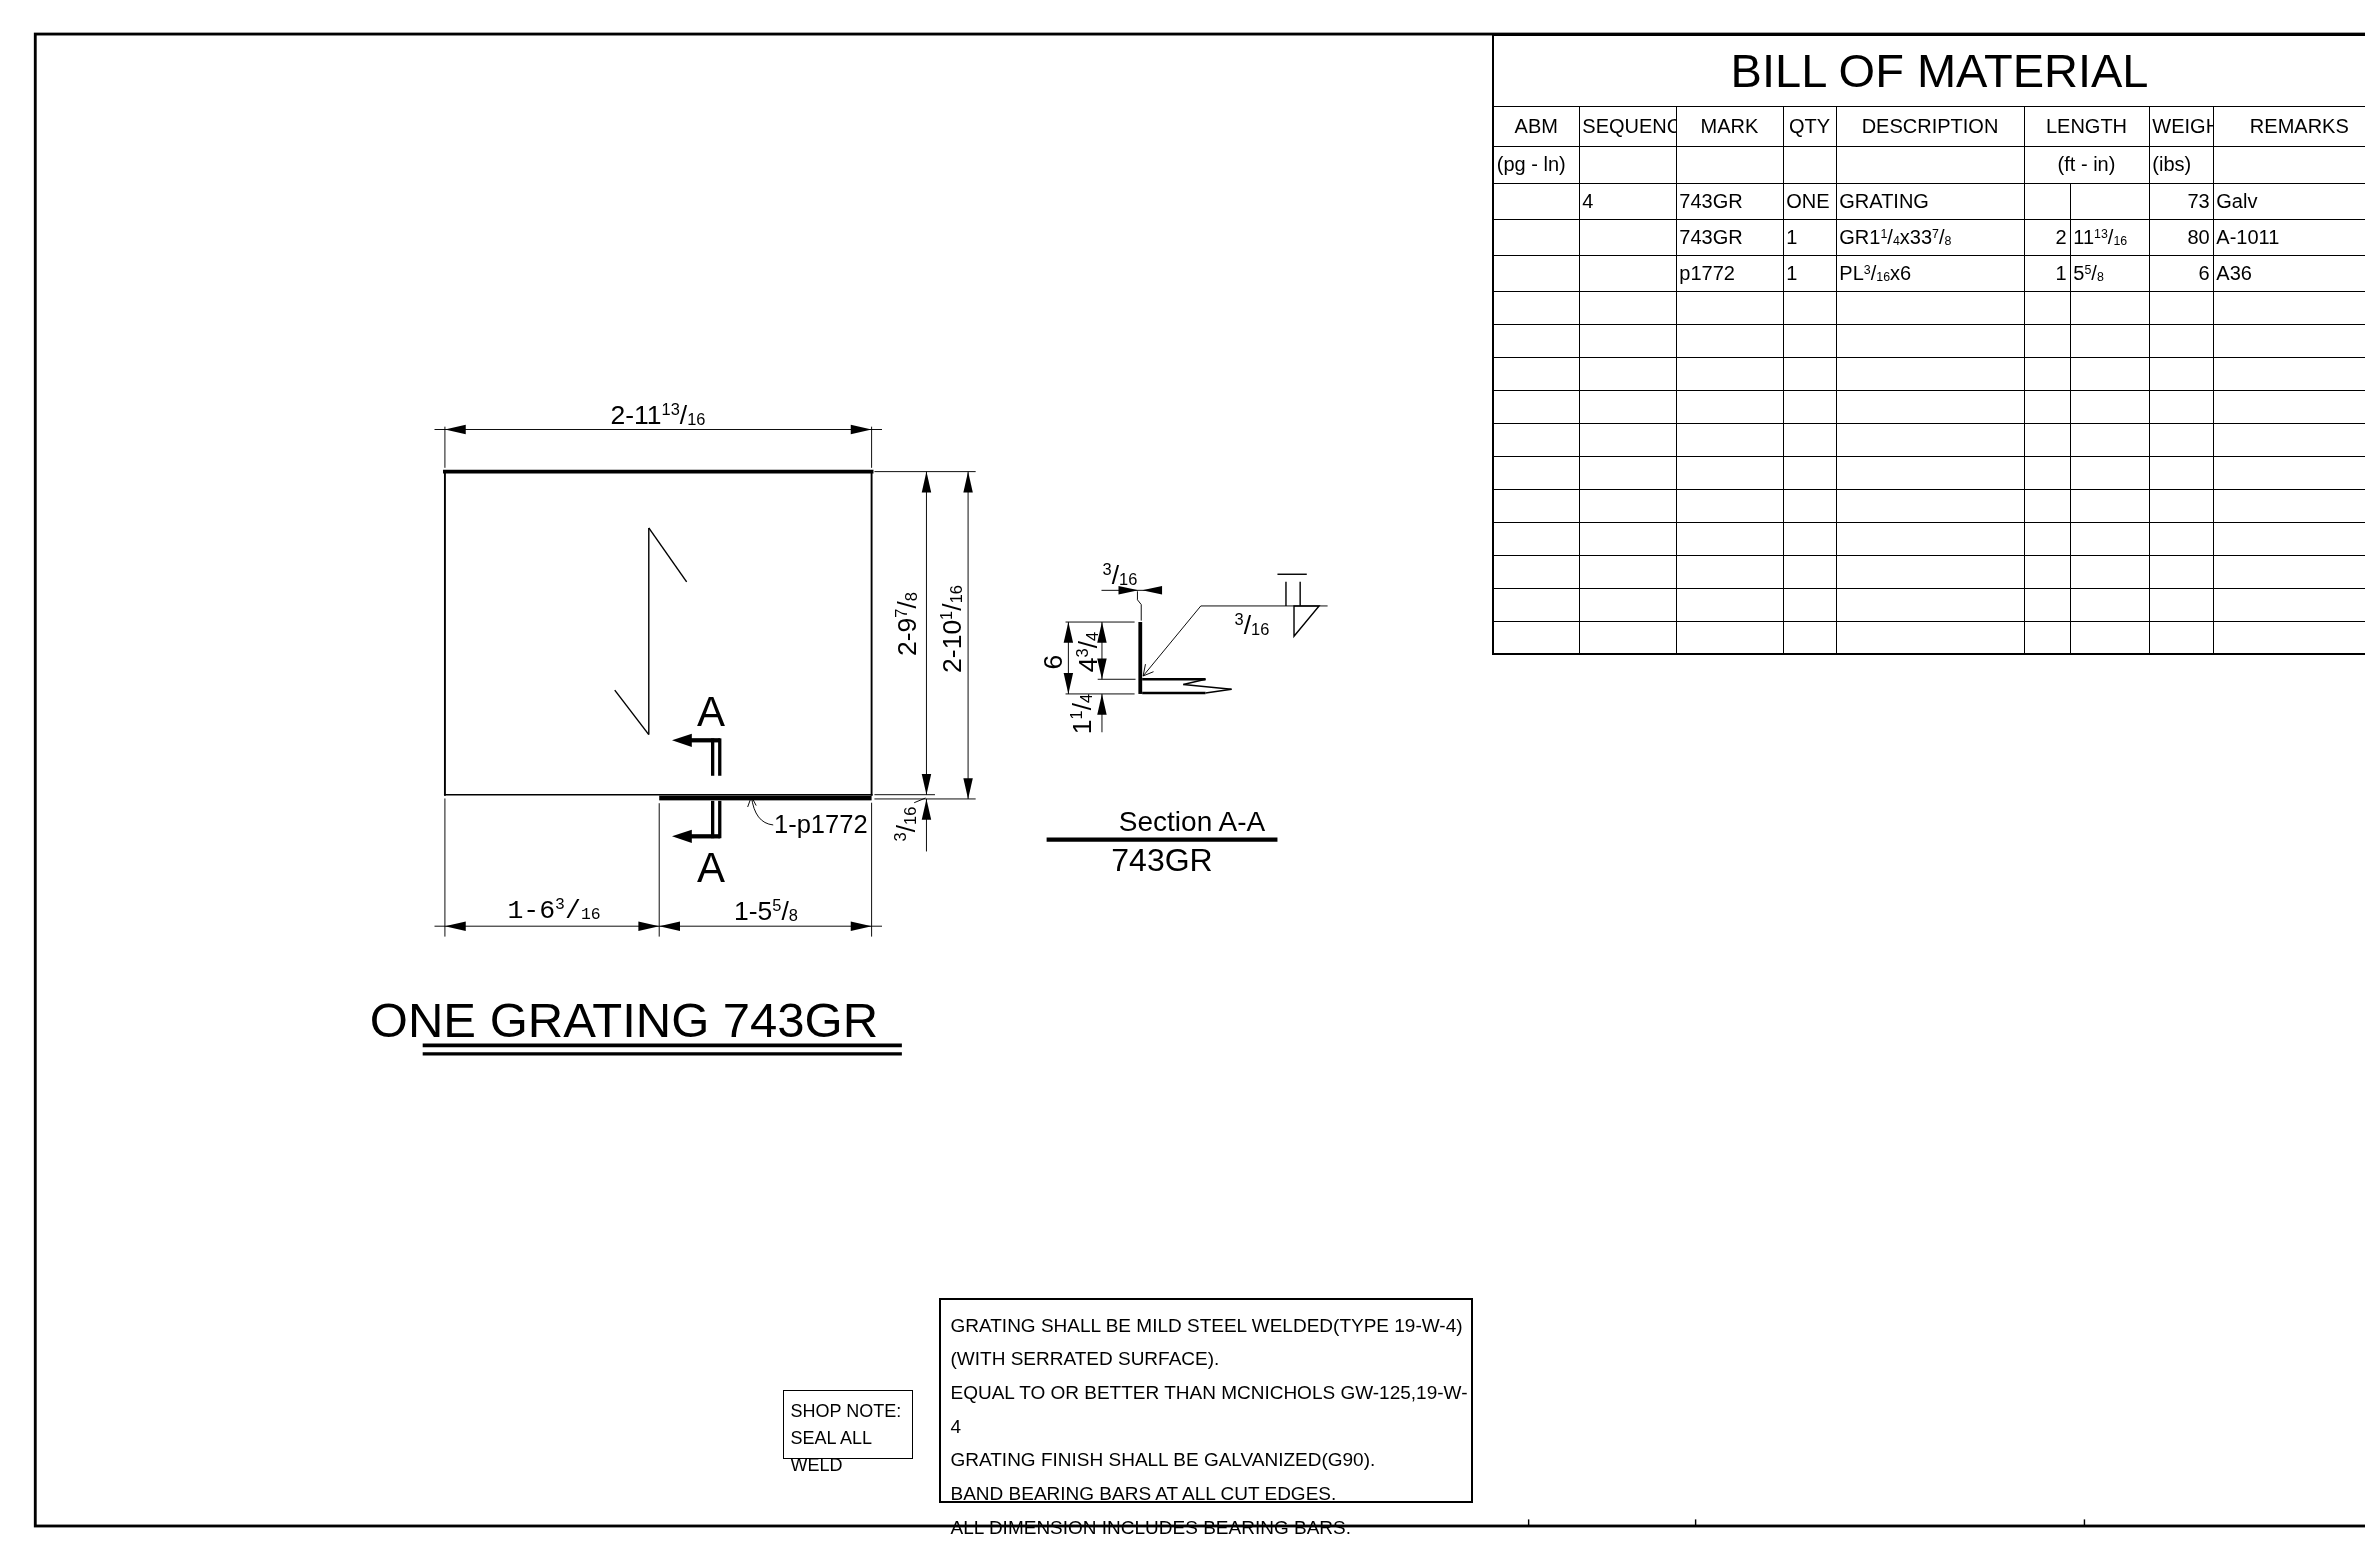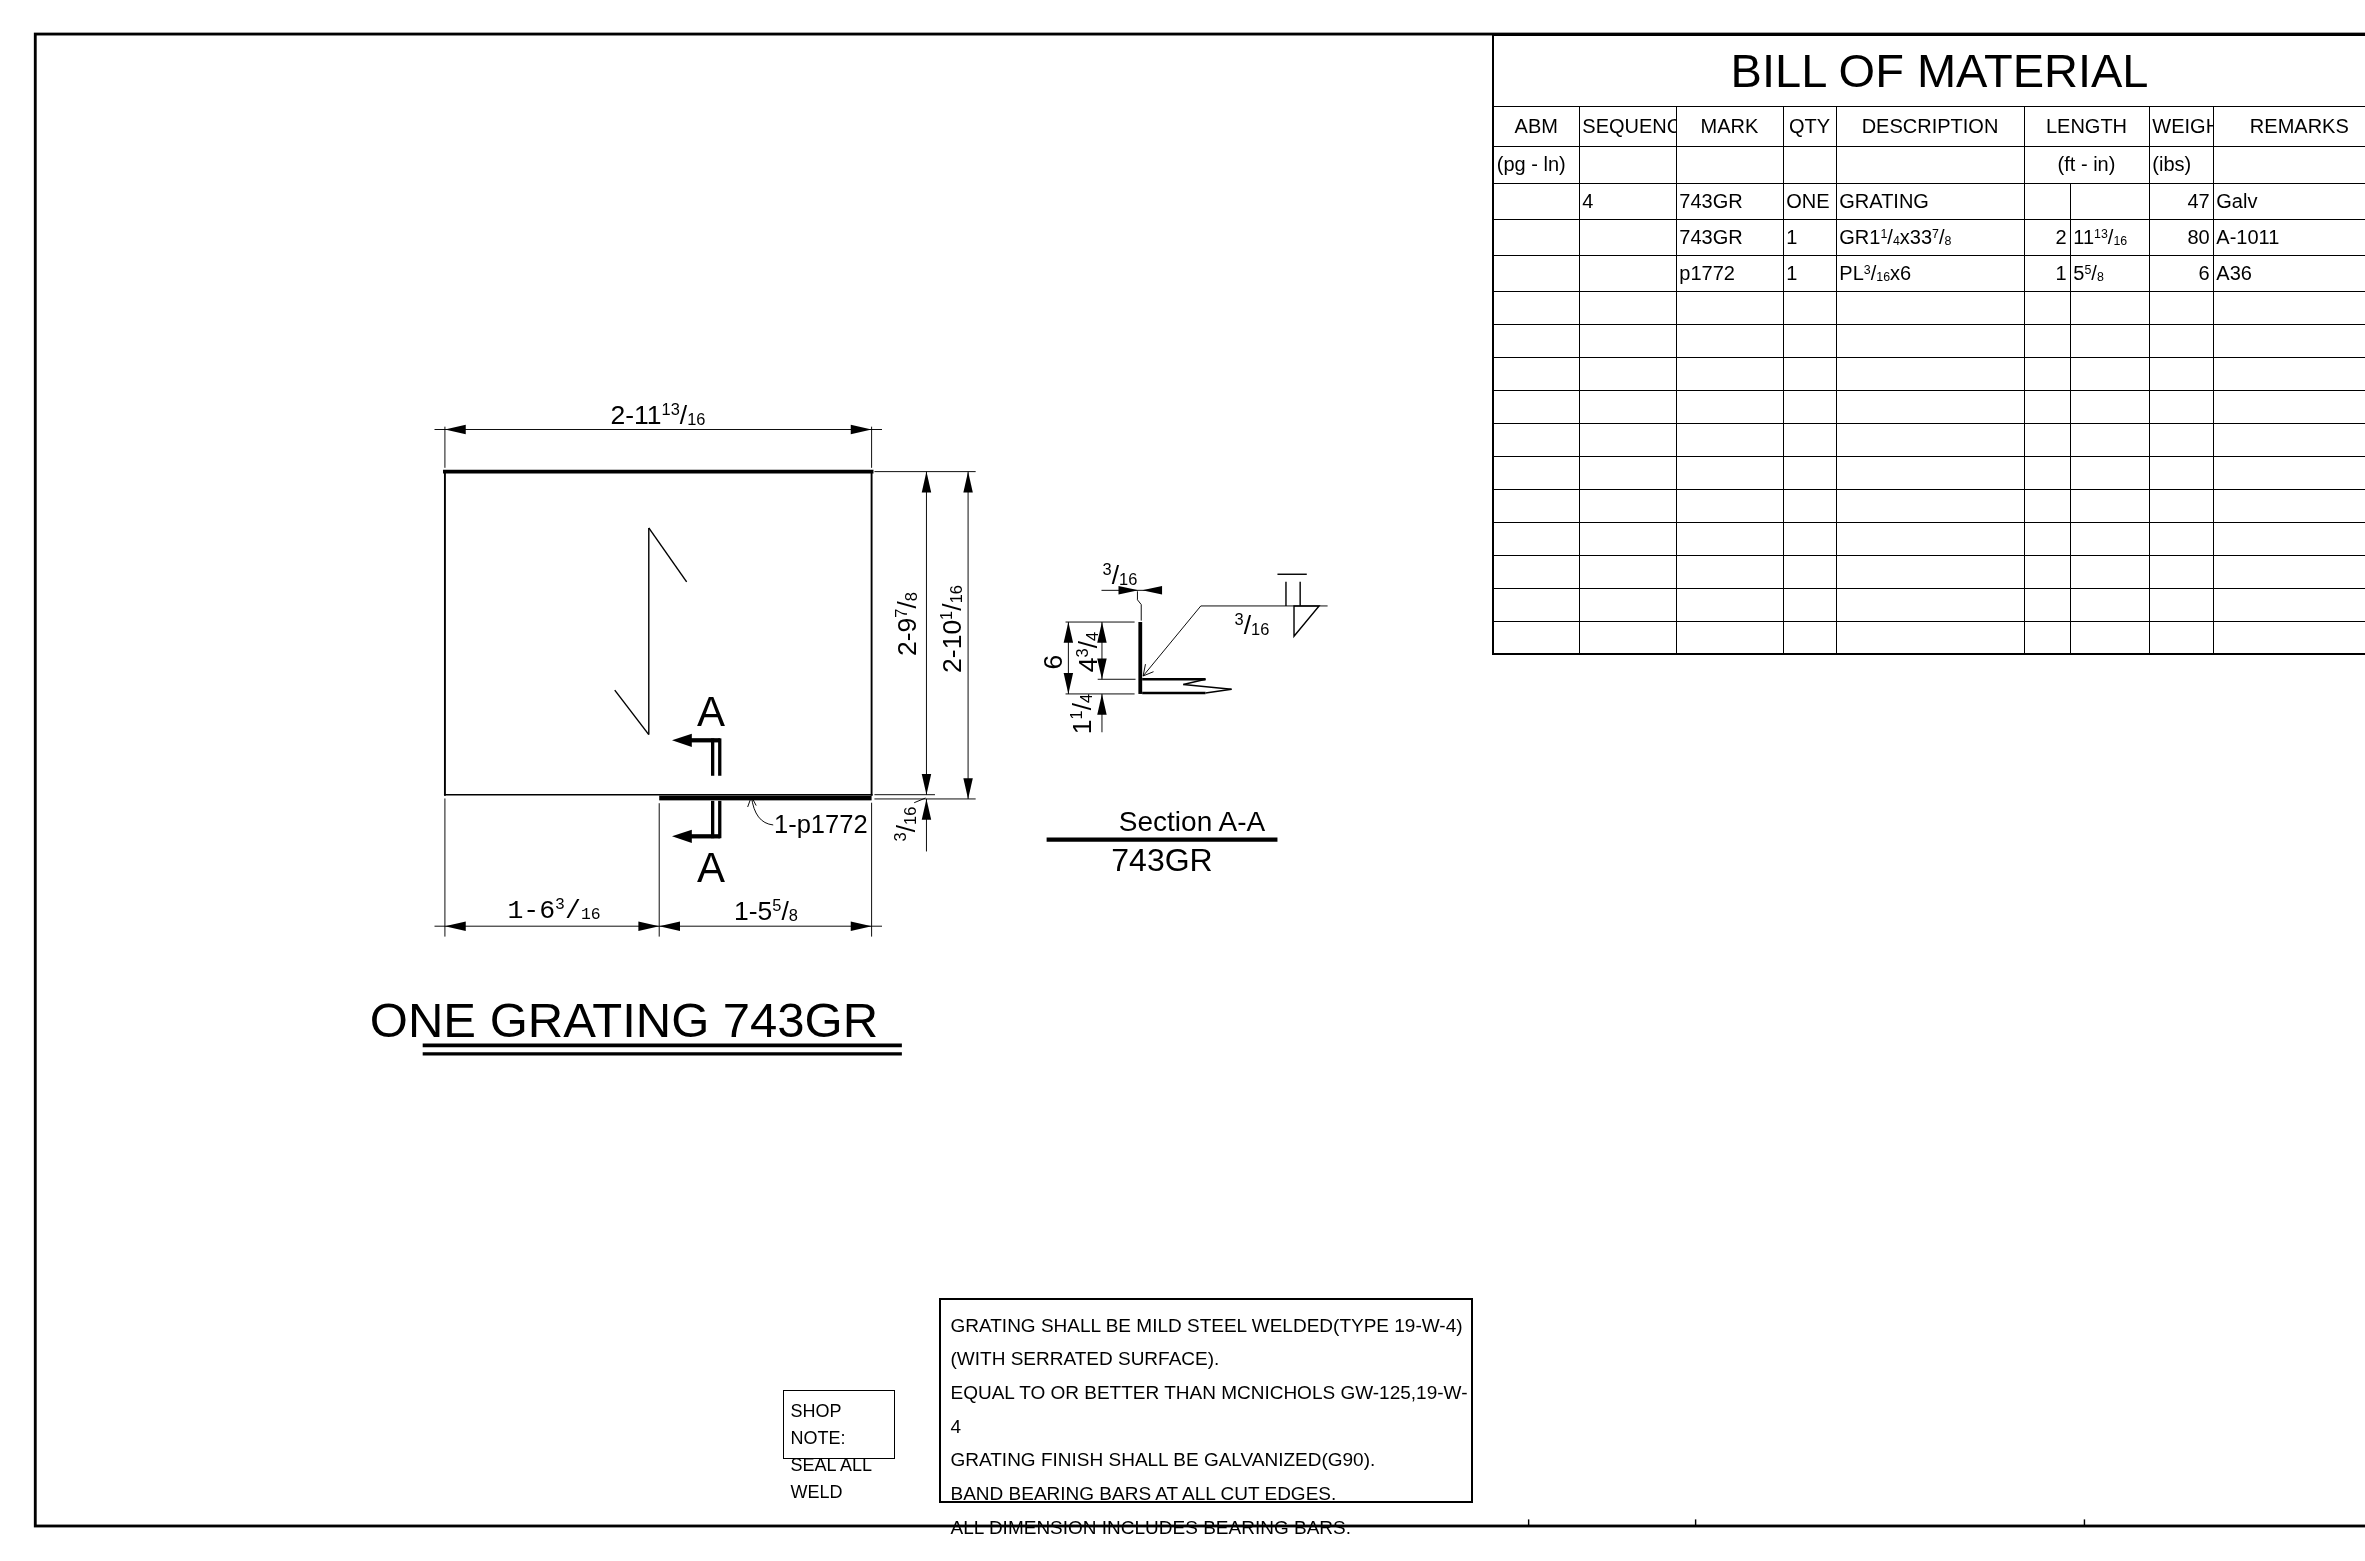--- a/index.html
+++ b/index.html
@@ -32,21 +32,21 @@
   td.c-mark{text-align:left;}
   td.c-qty{text-align:left;padding-right:0.9px;}
   td.c-description{text-align:left;padding-left:1.9px;}
   td.c-length_ft{text-align:right;padding-right:1.9px;}
   td.c-length_in{text-align:left;padding-left:2.8px;}
   td.c-weight{text-align:right;padding-right:3.8px;}
   td.c-remarks{text-align:left;}
   td.u-len{text-align:center;}
 
   
-  .shopnote{position:absolute;left:783px;top:1390px;width:112px;height:69px;border:1.9px solid #000;z-index:2;font-size:18px;padding:6.6px 0 0 6.6px;line-height:1.5;}
+  .shopnote{position:absolute;left:783px;top:1390px;width:130px;height:69px;border:1.9px solid #000;z-index:2;font-size:18px;padding:6.6px 0 0 6.6px;line-height:1.5;}
   .gratnote{position:absolute;left:939px;top:1298px;width:534px;height:205px;border:2.4px solid #000;z-index:2;font-size:19px;padding:8.5px 0 0 9.5px;line-height:1.775;}
 </style>
 </head>
 <body>
 
 <svg class="linework" width="2413" height="1561" viewBox="0 0 5100 3300" fill="none" stroke="#000">
 
   <rect x="74" y="72" width="4964" height="3154" stroke-width="6"></rect>
 
   <line x1="3231" y1="3212" x2="3231" y2="3226" stroke-width="3"></line>
@@ -249,21 +249,21 @@
       </tr>
 
     <tr class="datarow">
           <td class="c-abm"></td>
           <td class="c-sequence">4</td>
           <td class="c-mark">743GR</td>
           <td class="c-qty">ONE</td>
           <td class="c-description"><span class="fr">GRATING</span></td>
           <td class="c-length_ft"></td>
           <td class="c-length_in"><span class="fr"></span></td>
-          <td class="c-weight">47</td>
+          <td class="c-weight">73</td>
           <td class="c-remarks">Galv</td>
         </tr>
         <tr class="datarow">
           <td class="c-abm"></td>
           <td class="c-sequence"></td>
           <td class="c-mark">743GR</td>
           <td class="c-qty">1</td>
           <td class="c-description"><span class="fr">GR1<span class="fr"><sup>1</sup>/<sub>4</sub></span>x33<span class="fr"><sup>7</sup>/<sub>8</sub></span></span></td>
           <td class="c-length_ft">2</td>
           <td class="c-length_in"><span class="fr">11<span class="fr"><sup>13</sup>/<sub>16</sub></span></span></td>

